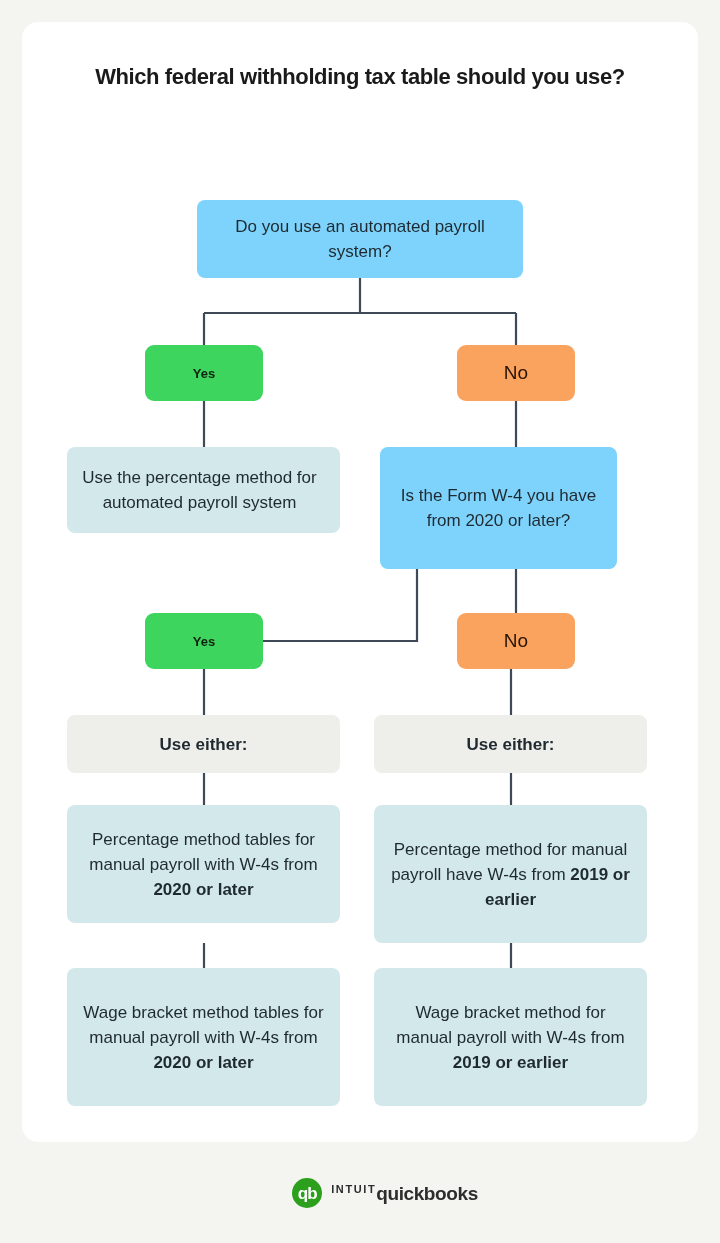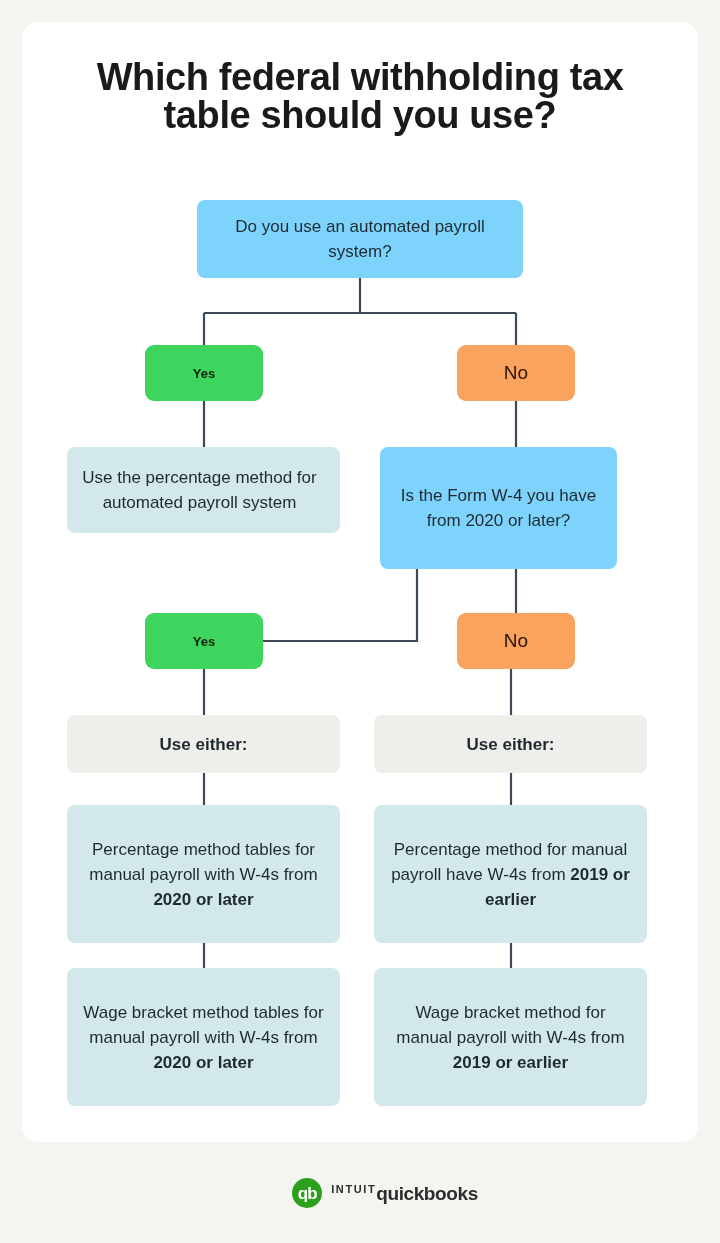--- a/index.html
+++ b/index.html
@@ -32,21 +32,21 @@
     border-radius: 16px;
   }
 
   
   .title {
     position: absolute;
     left: 60px;
     top: 58px;
     width: 600px;
     text-align: center;
-    font-size: 38px;
+    font-size: 22px;
     line-height: 38px;
     font-weight: bold;
     letter-spacing: -0.4px;
     color: #1a1a1a;
   }
 
   
   .flow {
     position: absolute;
     left: 0;
@@ -119,21 +119,21 @@
   
   #node-root      { left: 197px; top: 200px;  width: 326px; height: 78px;  }
   #node-yes-1     { left: 145px; top: 345px;  width: 118px; height: 56px;  }
   #node-no-1      { left: 457px; top: 345px;  width: 118px; height: 56px;  }
   #node-percentage-auto { left: 67px;  top: 447px; width: 273px; height: 86px; padding-left: 6px; }
   #node-w4-question     { left: 380px; top: 447px; width: 237px; height: 122px; }
   #node-yes-2     { left: 145px; top: 613px;  width: 118px; height: 56px;  }
   #node-no-2      { left: 457px; top: 613px;  width: 118px; height: 56px;  }
   #node-either-left  { left: 67px;  top: 715px; width: 273px; height: 58px; }
   #node-either-right { left: 374px; top: 715px; width: 273px; height: 58px; }
-  #node-pct-2020  { left: 67px;  top: 805px;  width: 273px; height: 138px; }
+  #node-pct-2020  { left: 67px;  top: 805px;  width: 273px; height: 118px; }
   #node-pct-2019  { left: 374px; top: 805px;  width: 273px; height: 138px; }
   #node-wage-2020 { left: 67px;  top: 968px;  width: 273px; height: 138px; }
   #node-wage-2019 { left: 374px; top: 968px;  width: 273px; height: 138px; }
 
   
   .logo {
     position: absolute;
     left: 0;
     top: 1178px;
     width: 720px;

